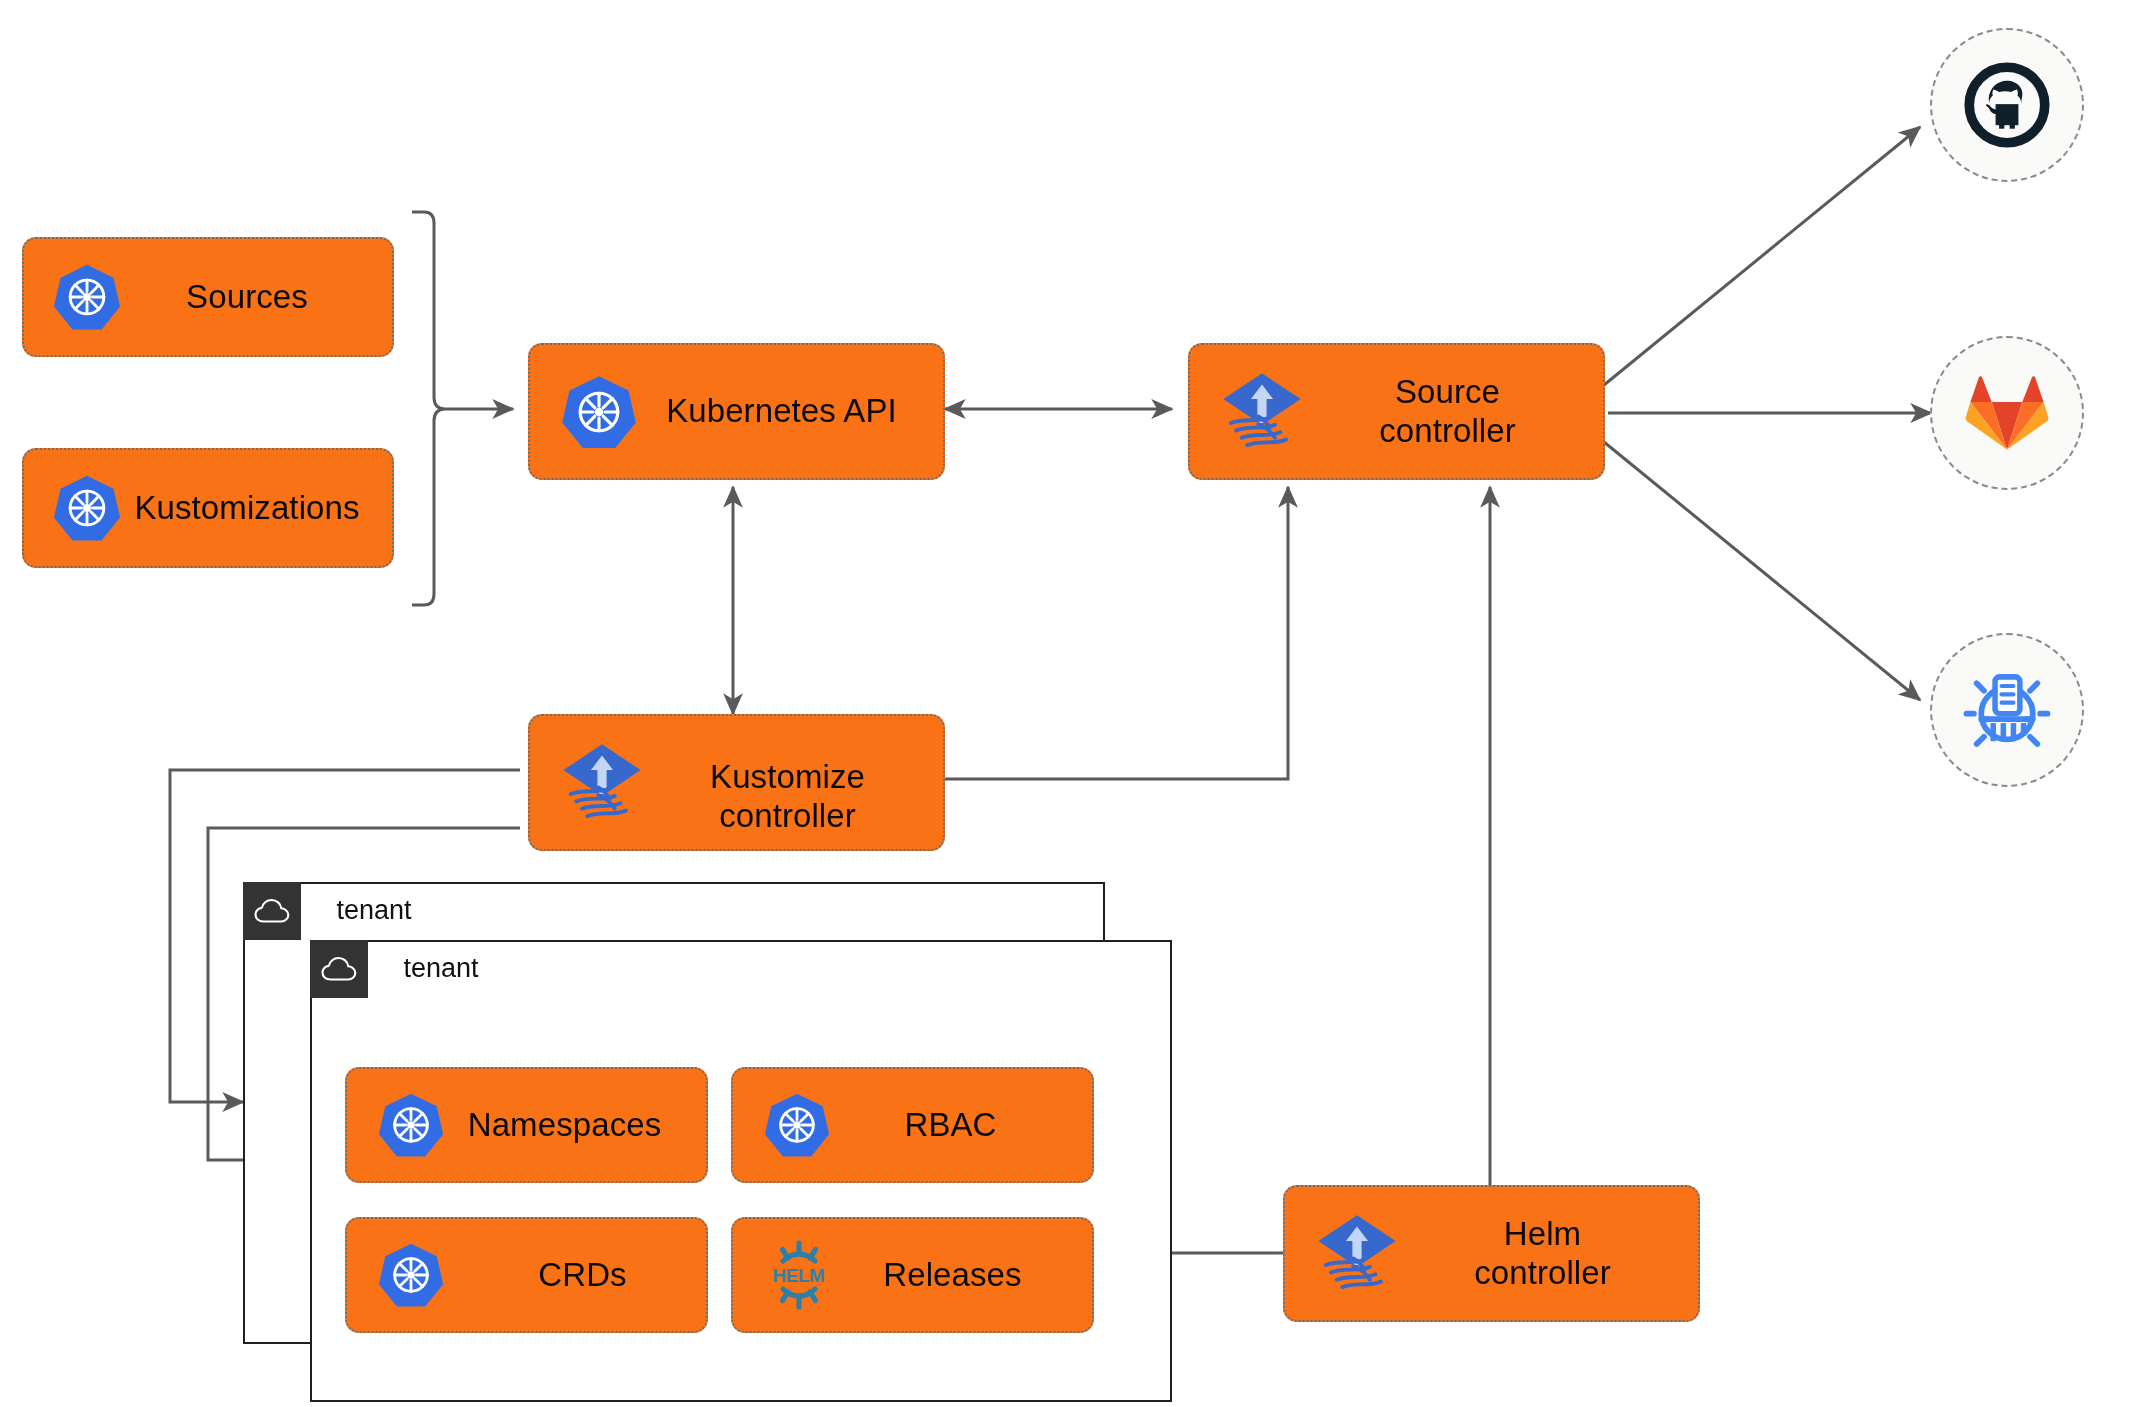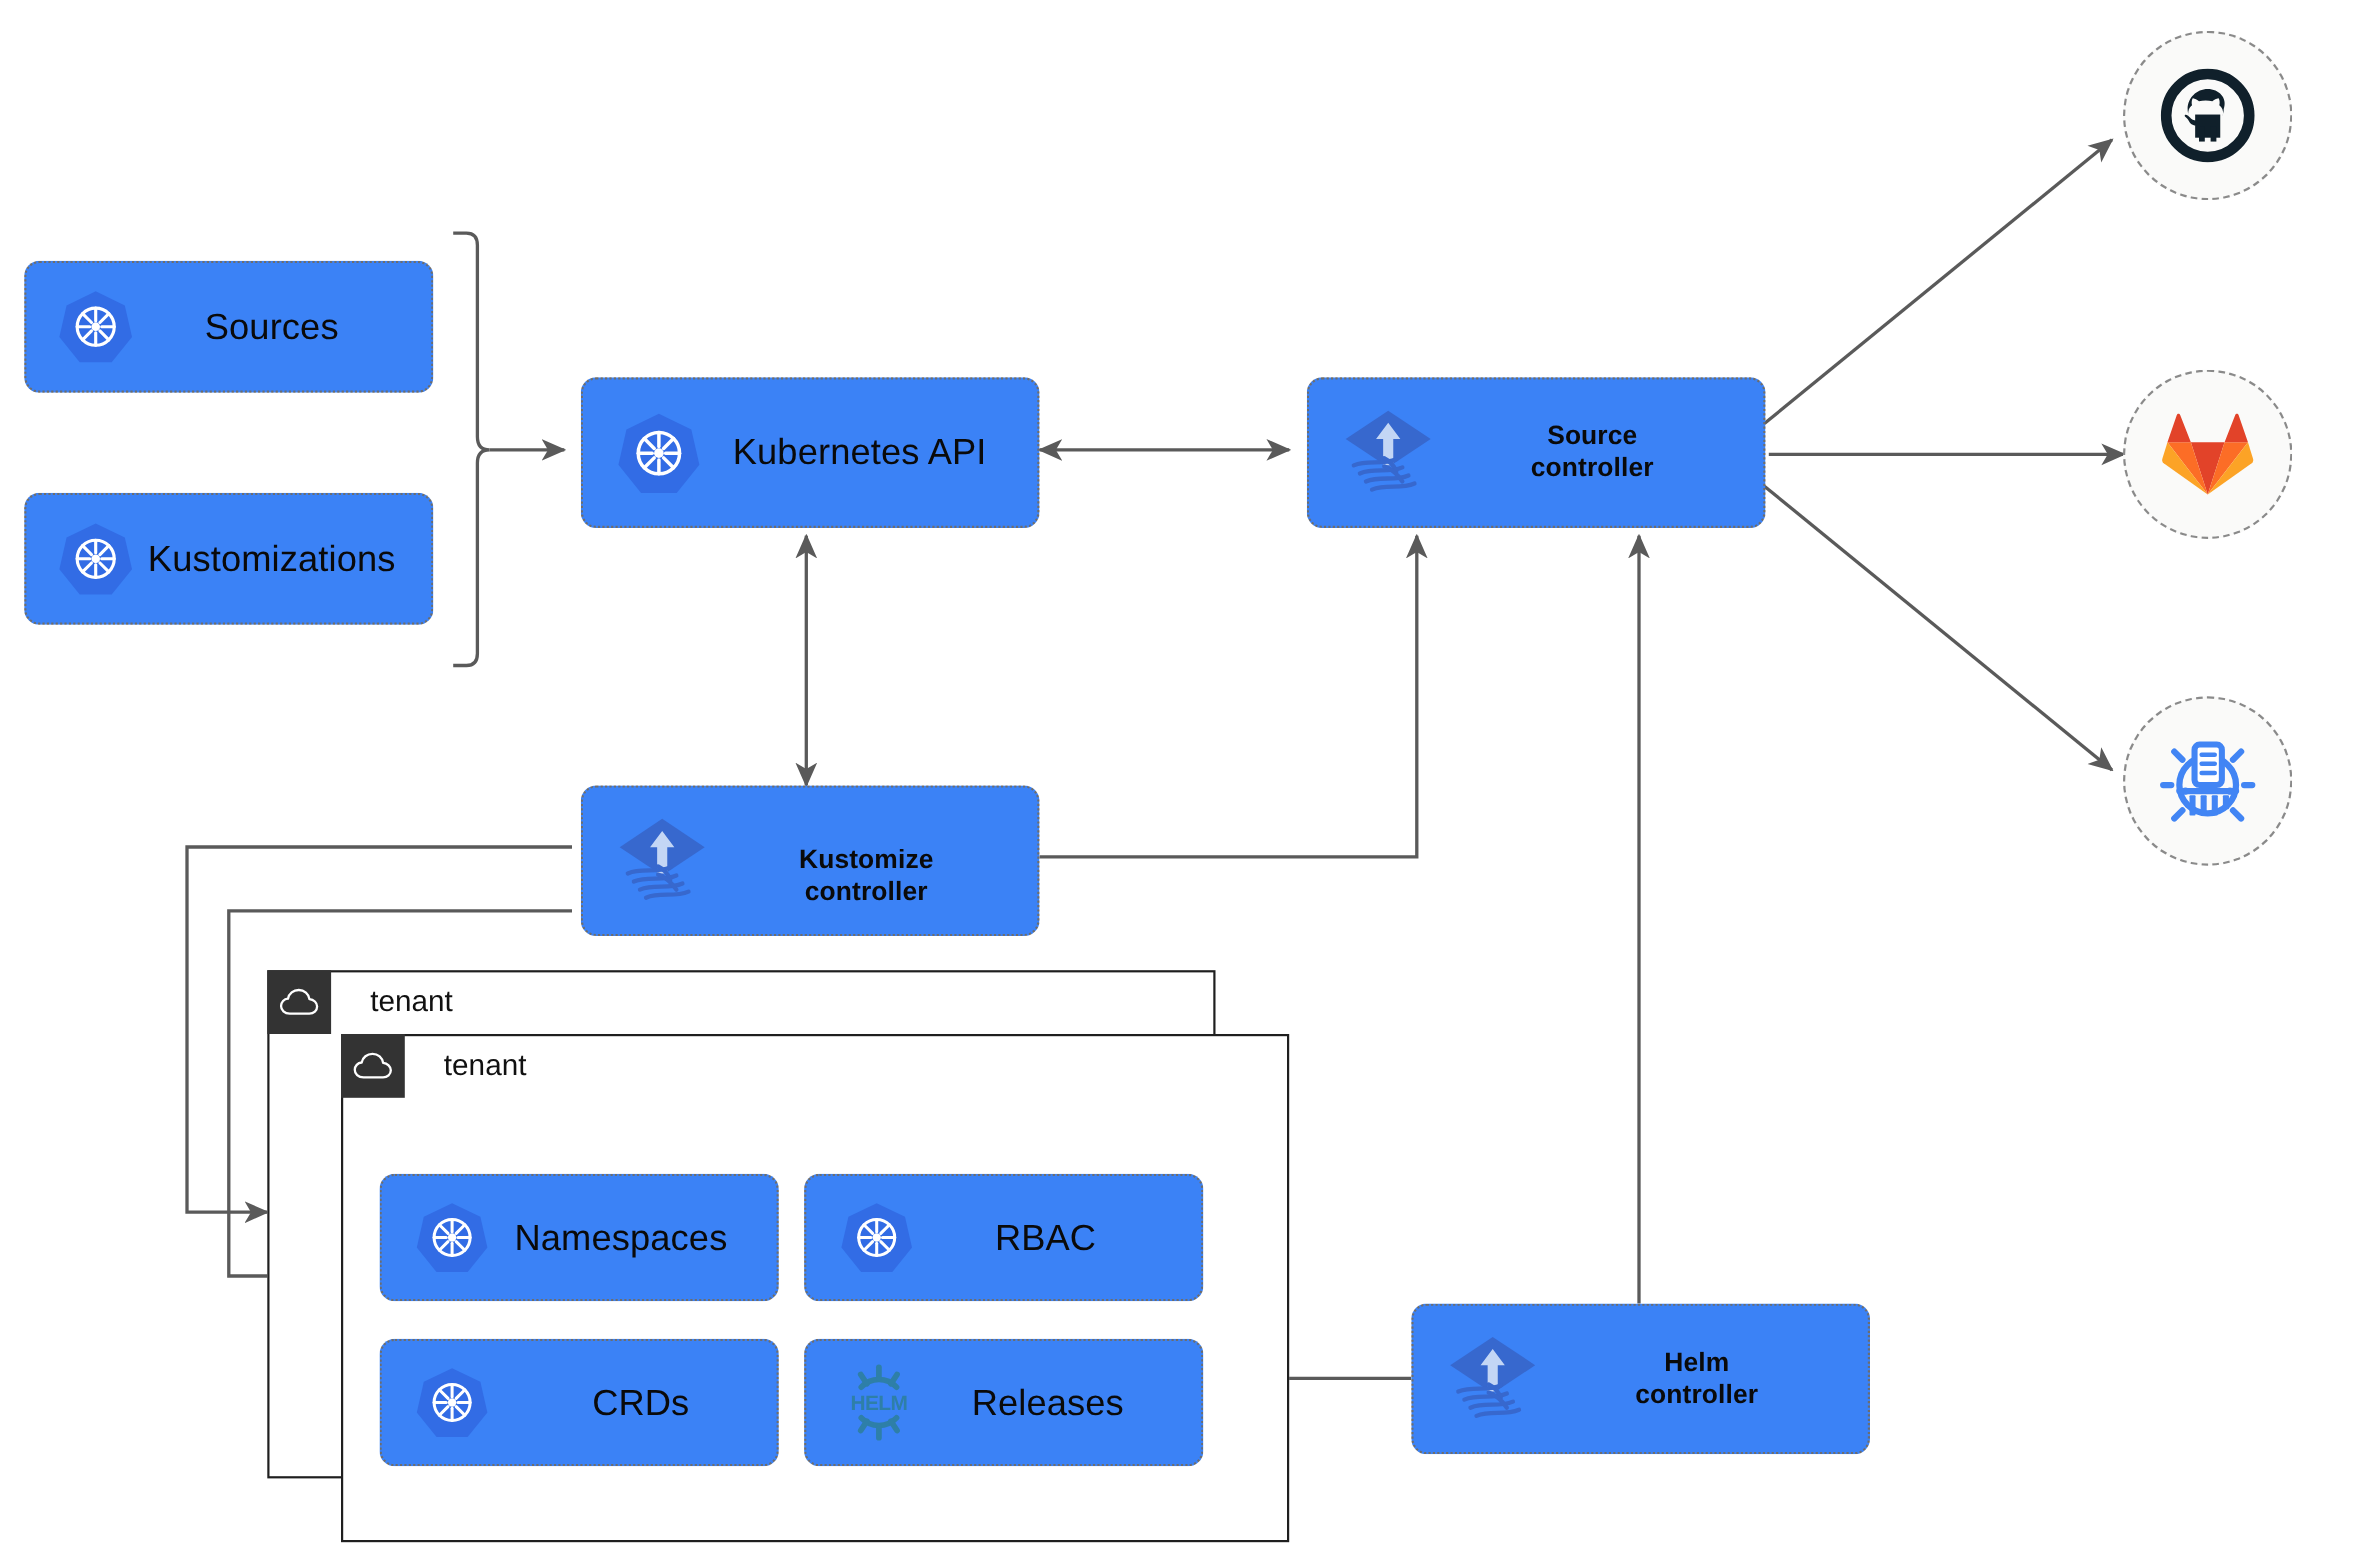--- a/index.html
+++ b/index.html
@@ -4,38 +4,38 @@
 <style>
   html,body{margin:0;padding:0;background:#ffffff;}
   body{width:2144px;height:1407px;font-family:"Liberation Sans",sans-serif;overflow:hidden;}
   #stage{position:relative;width:2144px;height:1407px;background:#fff;}
 
   svg.edges{position:absolute;left:0;top:0;width:2144px;height:1407px;pointer-events:none;}
 
   
   .node{
     position:absolute;
-    background:#3b82f6;
+    background:#f97316;
     border:2.5px dotted #6d6d6d;
     border-radius:14px;
     display:flex;
     align-items:center;
     box-sizing:border-box;
   }
   .node .ico{flex:0 0 auto;display:flex;align-items:center;justify-content:center;}
   .node .lbl{
     flex:1 1 auto;
     text-align:center;
     color:#0a0a0a;
     font-size:33px;
     line-height:1.18;
     letter-spacing:.1px;
     white-space:pre-line;
   }
-  .node.two-line .lbl{font-size:24px;font-weight:bold;}
+  .node.two-line .lbl{font-size:33px;}
 
   
   .provider{
     position:absolute;
     width:154px;height:154px;
     border-radius:50%;
     border:2.5px dashed #8a8a8a;
     background:#fafaf9;
     display:flex;align-items:center;justify-content:center;
     box-sizing:border-box;

